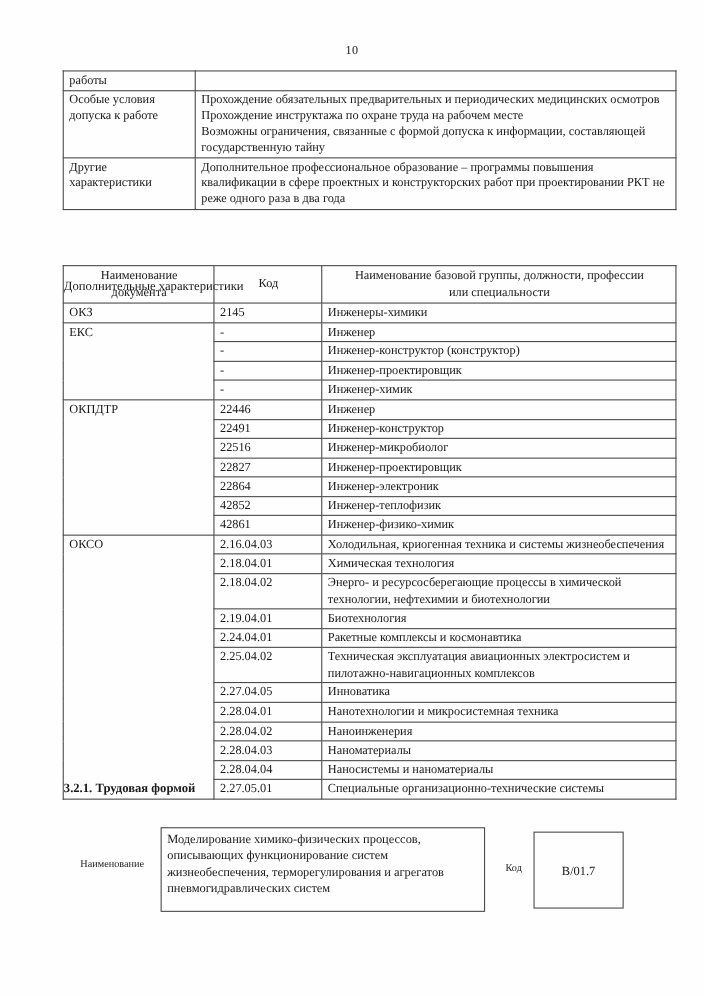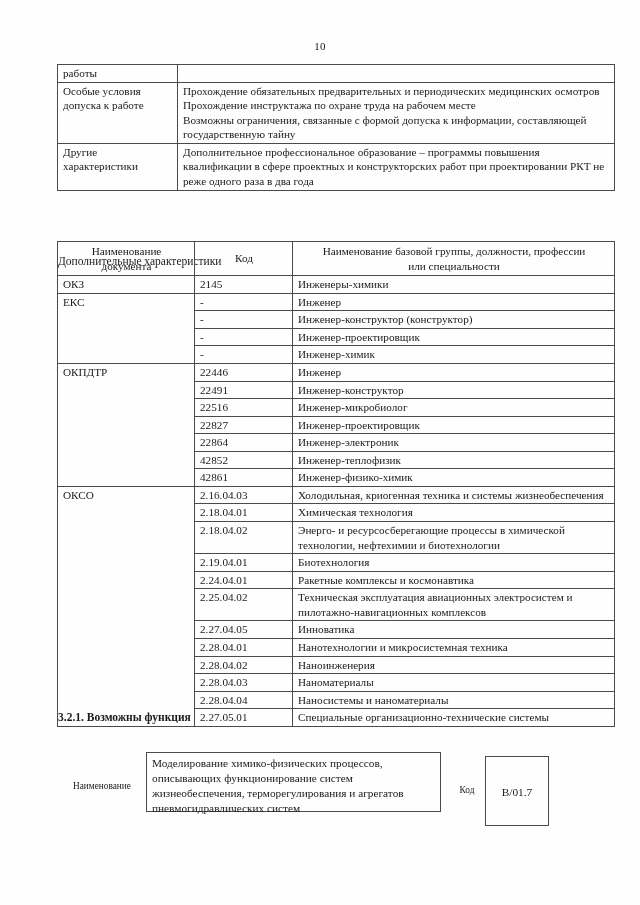--- a/index.html
+++ b/index.html
@@ -105,28 +105,28 @@
   }
   #labor-strip .lbl {
     position: absolute;
     font-size: 9.3px;
     line-height: 1.25;
     text-align: center;
     color: #1a1a1a;
   }
 
   .lf-name-label  { left: 3px;   top: 29px;  width: 84px; }
-  .lf-name-box    { left: 89px;  top: 0px;   width: 295px; height: 60px; }
+  .lf-name-box    { left: 89px;  top: 0px;   width: 295px; height: 77px; }
   .lf-name-text   {
     font-size: 11.3px;
     line-height: 1.34;
     padding: 3px 5px 0 5px;
   }
   .lf-code-label  { left: 395px; top: 33px;  width: 30px; }
-  .lf-code-box    { left: 428px; top: 4px;   width: 64px; height: 70px; }
+  .lf-code-box    { left: 428px; top: 4px;   width: 82px; height: 70px; }
   .lf-code-text   {
     font-size: 11.3px;
     text-align: center;
     line-height: 70px;
   }
   .lf-level-label { left: 497px; top: 22px;  width: 83px; }
 </style>
 </head>
 <body>
 
@@ -265,21 +265,21 @@
           <td>2.28.04.04</td>
           <td>Наносистемы и наноматериалы</td>
         </tr>
         <tr>
           <td>2.27.05.01</td>
           <td>Специальные организационно-технические системы</td>
         </tr>
       </tbody>
   </table>
 
-  <div class="heading" id="hdg-labor-func">3.2.1. Возможны функция</div>
+  <div class="heading" id="hdg-labor-func">3.2.1. Трудовая формой</div>
 
   <div id="labor-strip">
 
     <div class="lbl lf-name-label">Наименование</div>
 
     <div class="cellbox lf-name-box">
       <div class="lf-name-text">Моделирование химико-физических процессов, описывающих функционирование систем жизнеобеспечения, терморегулирования и агрегатов пневмогидравлических систем</div>
     </div>
 
     <div class="lbl lf-code-label">Код</div>

